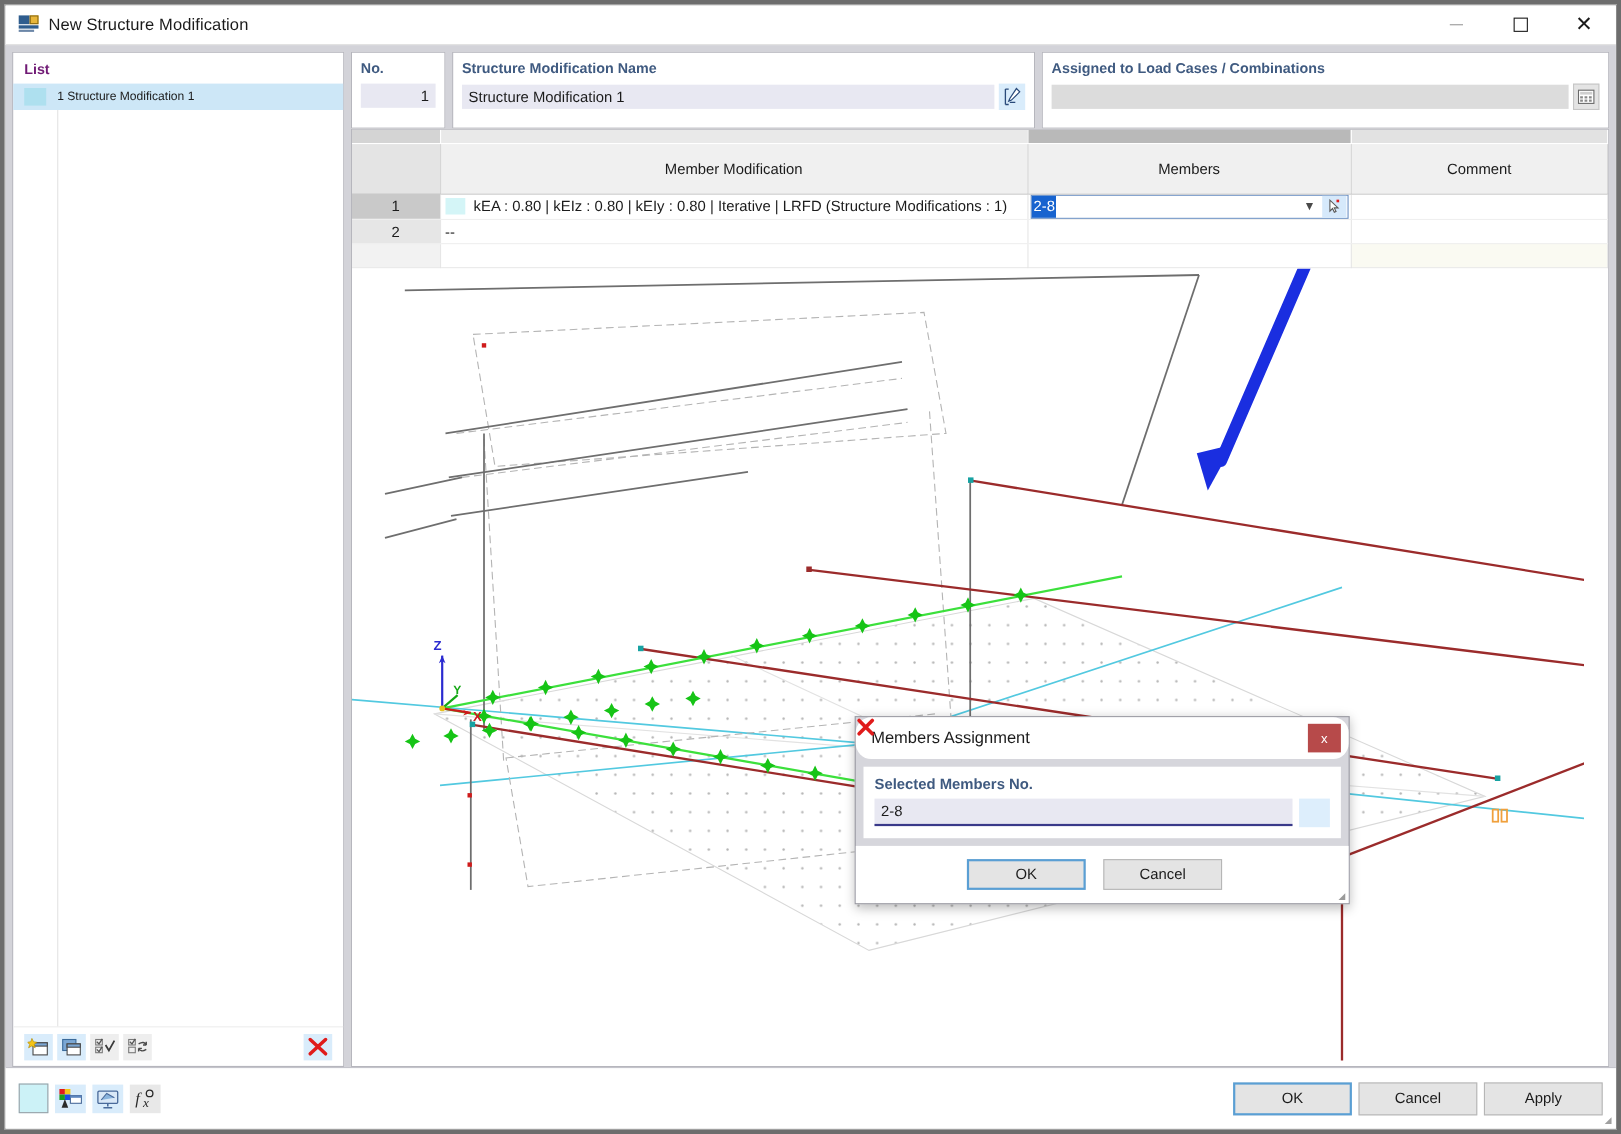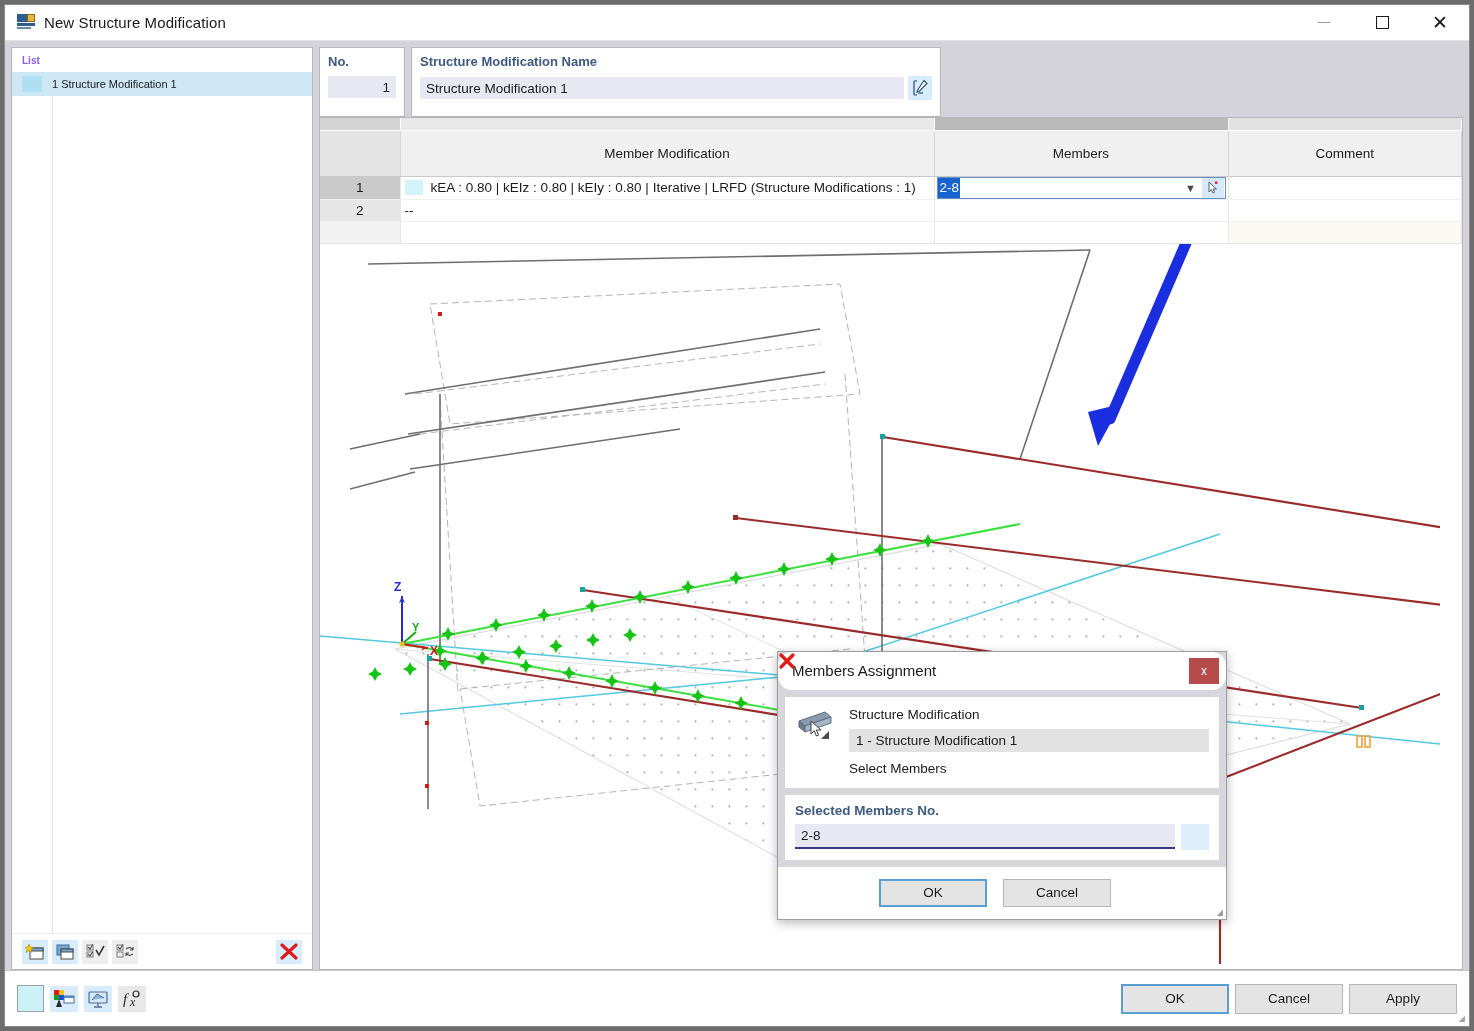--- a/index.html
+++ b/index.html
@@ -57,21 +57,21 @@
   }
 
   
   .left-panel {
     width: 302px; min-width: 302px;
     background: #ffffff;
     border: 1px solid #b6b6bd;
     display: flex; flex-direction: column;
   }
   .panel-title {
-    font-size: 10px; font-weight: bold; color: #8b5cf6;
+    font-size: 13px; font-weight: bold; color: #701a75;
     padding: 7px 10px 6px 10px;
   }
   .list-area { flex: 1; position: relative; }
   .list-row {
     display: flex; align-items: center;
     height: 24px;
     background: #cde7f7;
     font-size: 11px; color: #1b1b1b;
   }
   .list-swatch {
@@ -389,20 +389,38 @@
               <div class="mini-btn lit">
                 <svg width="18" height="18" viewBox="0 0 18 18">
                   <path d="M3 2 L3 16 M3 2 L6 2 M3 16 L6 16" stroke="#2a4a7a" stroke-width="1.2" fill="none"></path>
                   <path d="M13 1.5 L16 4.5 L8.5 12 L6 13 L7 10.5 Z" fill="#ffffff" stroke="#2a4a7a" stroke-width="1.1"></path>
                   <path d="M7 14 L12 14" stroke="#2a4a7a" stroke-width="1.2"></path>
                 </svg>
               </div>
             </div>
           </div>
 
+          <div class="field-box fb-assigned">
+            <div class="field-label">Assigned to Load Cases / Combinations</div>
+            <div class="field-row">
+              <div class="readonly-input gray"></div>
+              <div class="mini-btn dim">
+                <svg width="16" height="16" viewBox="0 0 16 16">
+                  <rect x="1" y="2" width="14" height="12" fill="#ffffff" stroke="#6a6a6a" stroke-width="1"></rect>
+                  <rect x="2.5" y="3.5" width="11" height="2.5" fill="#cfcfcf"></rect>
+                  <rect x="2.5" y="7.5" width="2.5" height="2" fill="#8a8a8a"></rect>
+                  <rect x="6.5" y="7.5" width="2.5" height="2" fill="#8a8a8a"></rect>
+                  <rect x="10.5" y="7.5" width="2.5" height="2" fill="#8a8a8a"></rect>
+                  <rect x="2.5" y="10.5" width="2.5" height="2" fill="#8a8a8a"></rect>
+                  <rect x="6.5" y="10.5" width="2.5" height="2" fill="#8a8a8a"></rect>
+                  <rect x="10.5" y="10.5" width="2.5" height="2" fill="#8a8a8a"></rect>
+                </svg>
+              </div>
+            </div>
+          </div>
         </div>
 
 
         <div class="content-box">
 
           <table class="grid">
             <colgroup>
               <col class="c-idx">
                 <col class="c-mod">
                 <col class="c-mem">
@@ -661,36 +679,20 @@
             </svg>
 
             <div class="modal">
               <div class="modal-title">
                 <span>Members Assignment</span>
                 <div class="modal-close">
                   <span>x</span>
                 </div>
               </div>
 
-              <div class="modal-sec">
-                <div class="sm-icon">
-                  <svg width="42" height="40" viewBox="0 0 42 40">
-                    <polygon points="4,14 30,5 36,10 10,19" fill="#8a9bb0" stroke="#5d6d80" stroke-width="1"></polygon>
-                    <polygon points="4,14 10,19 10,25 4,20" fill="#6b7c90" stroke="#5d6d80" stroke-width="1"></polygon>
-                    <polygon points="10,19 36,10 36,16 10,25" fill="#a8b7c8" stroke="#5d6d80" stroke-width="1"></polygon>
-                    <path d="M16,14 L16,27 L19.2,23.8 L21.4,29 L23.6,28 L21.4,23 L26,23 Z" fill="#ffffff" stroke="#3a3a3a" stroke-width="1"></path>
-                    <path d="M26,32 L34,32 L34,24 Z" fill="#4a4a4a"></path>
-                  </svg>
-                </div>
-                <div class="sm-fields">
-                  <div class="sm-label">Structure Modification</div>
-                  <div class="sm-combo">1 - Structure Modification 1</div>
-                  <div class="sm-link">Select Members</div>
-                </div>
-              </div>
 
               <div class="modal-sec2">
                 <div class="sm-head">Selected Members No.</div>
                 <div class="sm-row">
                   <div class="sm-input">2-8</div>
                   <div class="sm-clear">
                     <svg width="18" height="18" viewBox="0 0 18 18">
                       <path d="M3 3 L15 15 M15 3 L3 15" stroke="#e01b1b" stroke-width="3.3" stroke-linecap="round"></path>
                     </svg>
                   </div>

